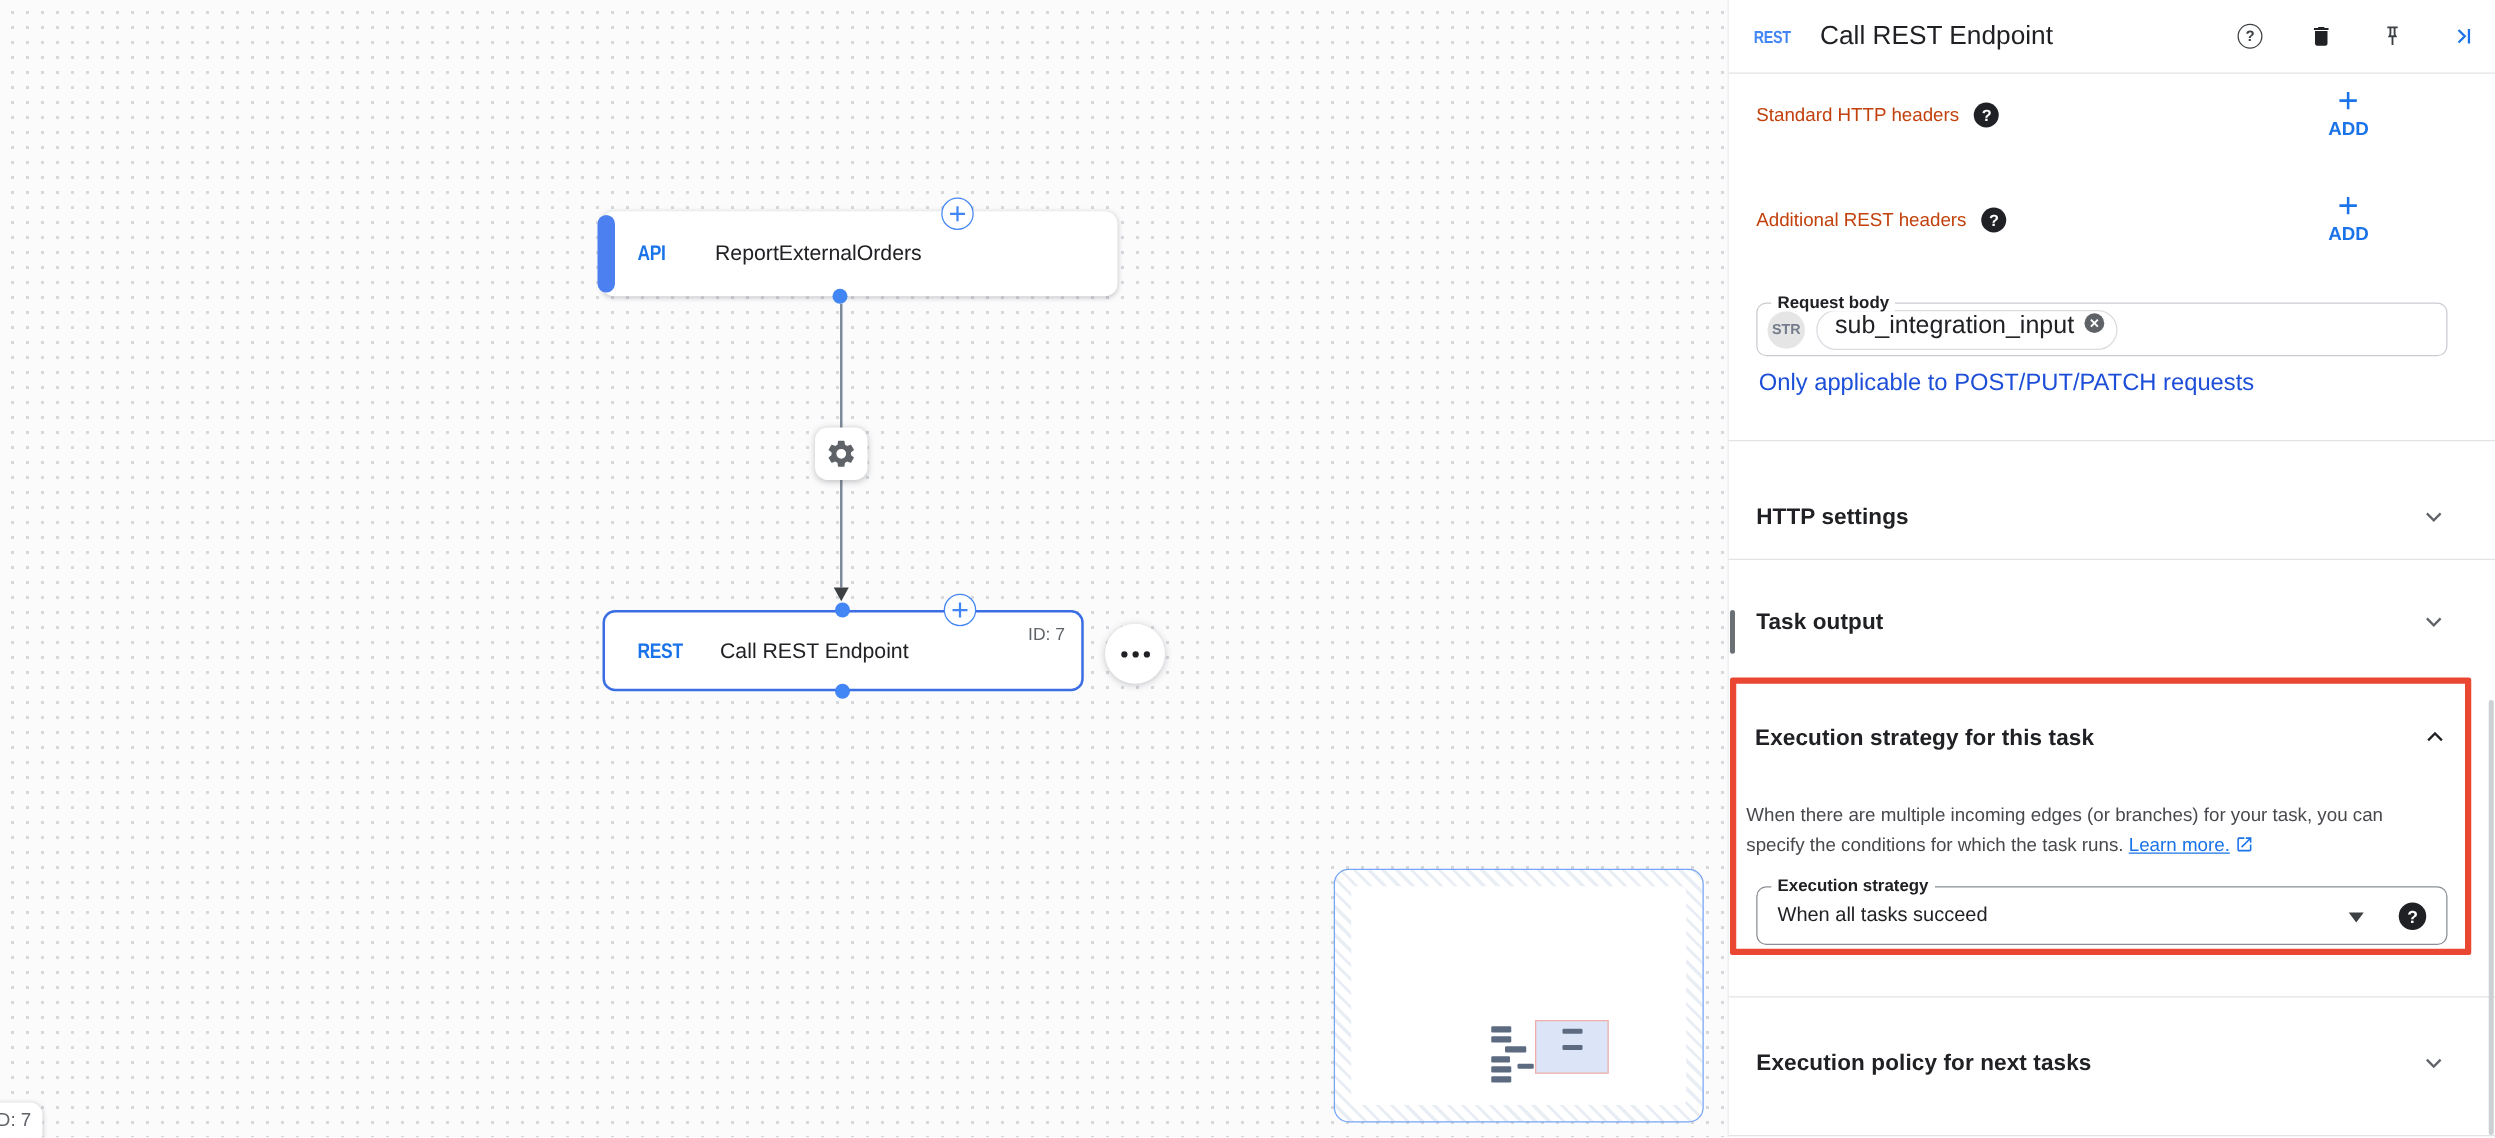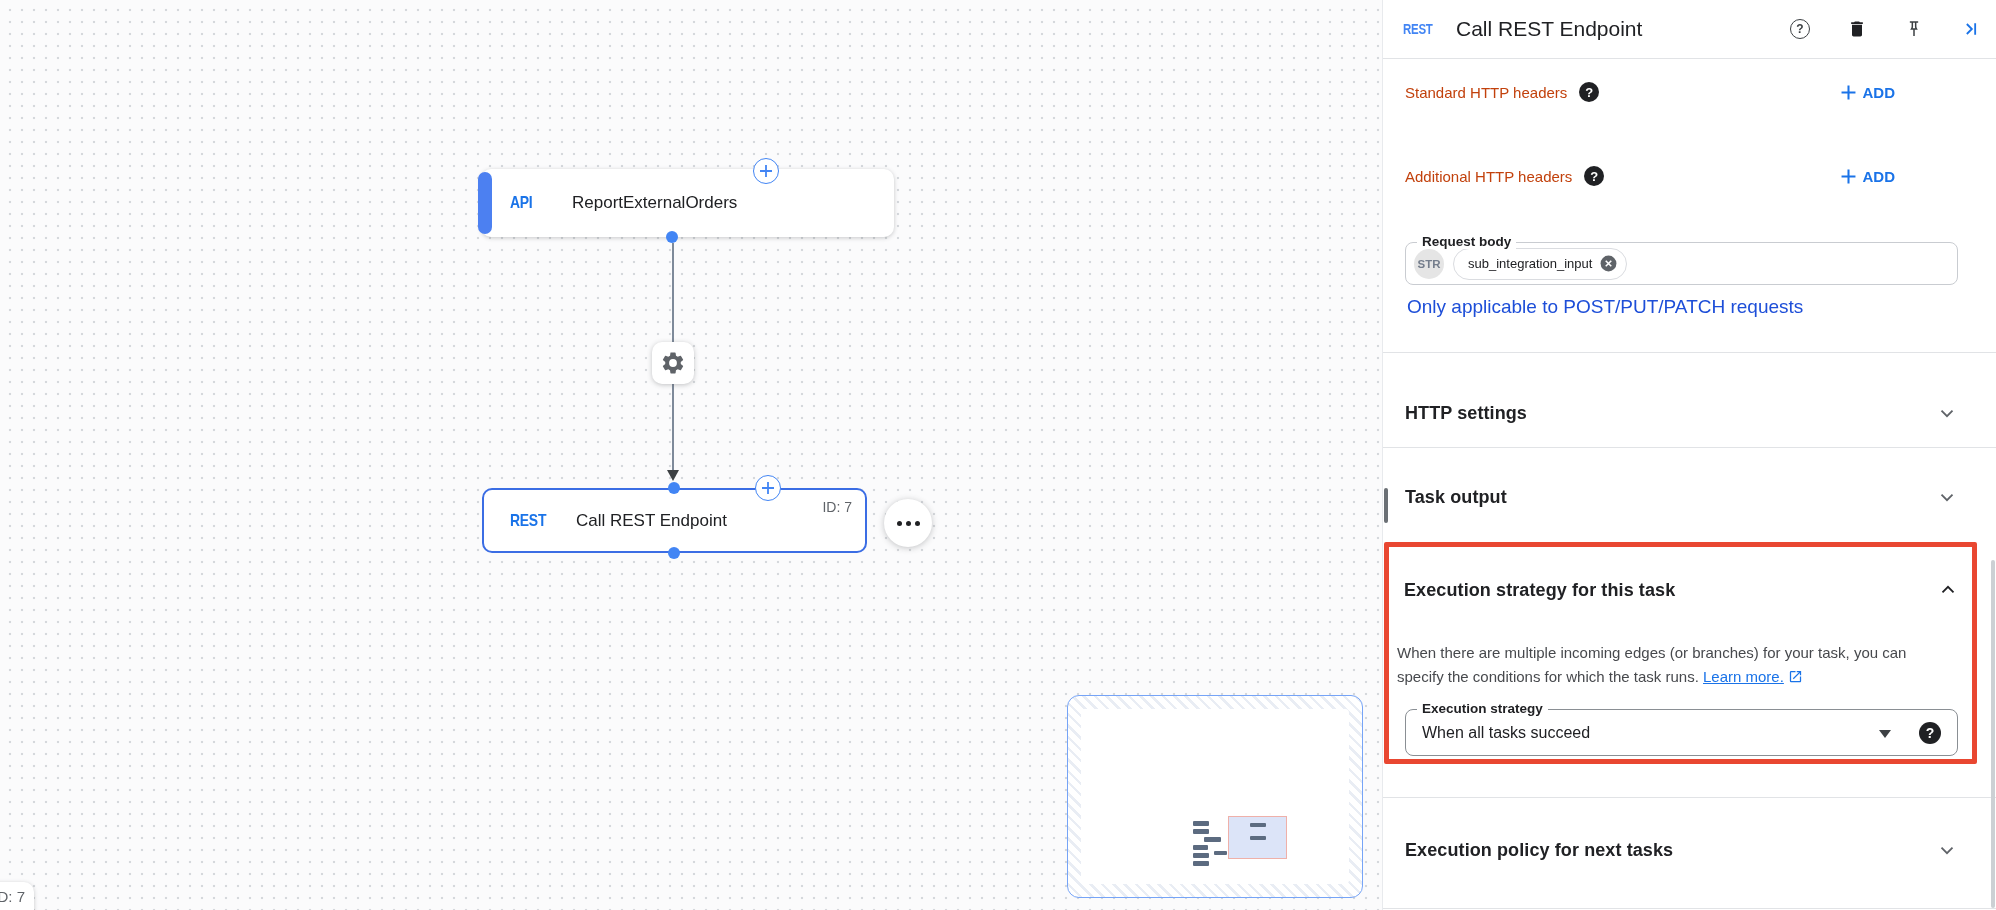--- a/index.html
+++ b/index.html
@@ -41,28 +41,28 @@
   .panel .divider{position:absolute;left:0;width:614px;height:1px;background:#e1e3e6;}
   .panel-header{position:absolute;left:0;top:0;width:614px;height:58px;display:flex;align-items:center;}
   .hdr-badge{position:absolute;left:20px;font-weight:bold;color:#4285f4;font-size:14px;letter-spacing:-.3px;display:inline-block;transform:scaleX(.82);transform-origin:left center;}
   .hdr-title{position:absolute;left:73px;font-size:21px;color:#202124;}
   .hdr-icons{position:absolute;right:14px;display:flex;align-items:center;gap:33px;}
   .icon-btn{width:24px;height:24px;display:flex;align-items:center;justify-content:center;}
   .help-outline{width:20px;height:20px;border:1.8px solid #3c4043;border-radius:50%;box-sizing:border-box;display:flex;align-items:center;justify-content:center;font-size:12px;font-weight:bold;color:#3c4043;}
   .help-filled{width:20px;height:20px;border-radius:50%;background:#202124;color:#fff;font-size:13px;font-weight:bold;display:inline-flex;align-items:center;justify-content:center;flex:none;}
   .row{position:absolute;left:22px;right:39px;display:flex;align-items:center;}
   .row-label{font-size:15px;color:#c2410c;}
-  .add-btn{position:absolute;display:flex;align-items:center;gap:7px;color:#1a73e8;font-size:15px;font-weight:bold;right:63px;}
+  .add-btn{position:absolute;display:flex;align-items:center;gap:7px;color:#1a73e8;font-size:15px;font-weight:bold;right:63px;flex-direction:column;}
   .section-row{position:absolute;left:22px;right:39px;height:48px;display:flex;align-items:center;justify-content:space-between;}
   .section-title{font-size:18px;font-weight:bold;color:#202124;letter-spacing:.1px;}
   .field{position:absolute;left:22px;width:553px;box-sizing:border-box;border-radius:8px;background:#fff;}
   .field-label{position:absolute;top:-9px;left:11px;background:#fff;padding:0 5px;font-size:13.5px;font-weight:bold;color:#202124;white-space:nowrap;}
   .req-field{top:242px;height:43px;border:1.3px solid #c9ccd1;display:flex;align-items:center;padding:0 8px;gap:9px;}
   .type-chip{width:30px;height:30px;border-radius:50%;background:#e5e5e5;color:#747d8c;font-size:11.5px;font-weight:bold;display:flex;align-items:center;justify-content:center;flex:none;}
-  .value-chip{height:30px;border:1px solid #dadce0;border-radius:16px;display:flex;align-items:center;padding:0 8px 0 14px;gap:7px;font-size:13px;color:#202124;}
+  .value-chip{height:30px;border:1px solid #dadce0;border-radius:16px;display:flex;align-items:flex-start;padding:0 8px 0 14px;gap:7px;font-size:20px;color:#202124;}
   .helper-text{position:absolute;left:24px;top:296px;font-size:19px;color:#1d4ed8;}
   .exec-box{position:absolute;left:1px;top:542px;width:593px;height:222px;box-sizing:border-box;border:5px solid #e94731;border-radius:2px;}
   .exec-title-row{position:absolute;left:21px;right:38px;top:566px;height:48px;display:flex;align-items:center;justify-content:space-between;}
   .exec-desc{position:absolute;left:14px;top:626px;width:528px;font-size:15px;line-height:24px;color:#47494d;}
   .learn-link{color:#1a73e8;text-decoration:underline;}
   .sel-field{top:709px;height:47px;border:1.3px solid #8a8f94;display:flex;align-items:center;padding:0 16px;}
   .sel-value{font-size:16px;color:#202124;}
   .sel-caret{position:absolute;right:66px;top:20px;width:0;height:0;border-left:6px solid transparent;border-right:6px solid transparent;border-top:8px solid #3c4043;}
   .sel-help{position:absolute;right:16px;top:12px;width:22px;height:22px;font-size:14px;}
   .left-indicator{position:absolute;left:1px;top:488px;width:4px;height:35px;background:#6b7075;border-radius:2px;}
@@ -167,21 +167,21 @@
       <span class="help-filled">?</span>
       <span class="add-btn">
         <svg width="15" height="15" viewBox="0 0 14 14">
             <path d="M7 0.5v13M0.5 7h13" stroke="#1a73e8" stroke-width="1.9" fill="none"></path>
           </svg>
         <span>ADD</span>
       </span>
     </div>
 
     <div class="row" style="top:158px;height:36px;gap:12px;">
-      <span class="row-label">Additional HTTP headers</span>
+      <span class="row-label">Additional REST headers</span>
       <span class="help-filled">?</span>
       <span class="add-btn">
         <svg width="15" height="15" viewBox="0 0 14 14">
             <path d="M7 0.5v13M0.5 7h13" stroke="#1a73e8" stroke-width="1.9" fill="none"></path>
           </svg>
         <span>ADD</span>
       </span>
     </div>
 
     <div class="field req-field">

